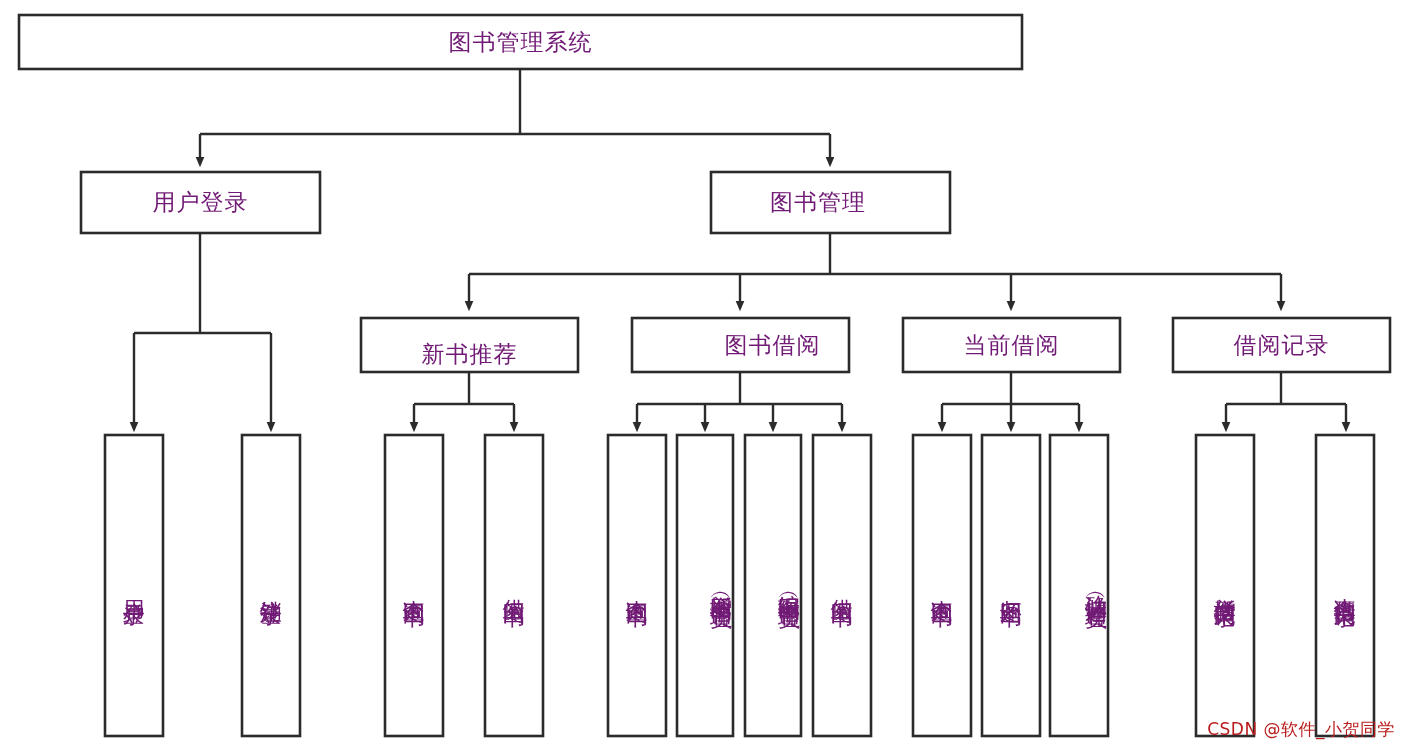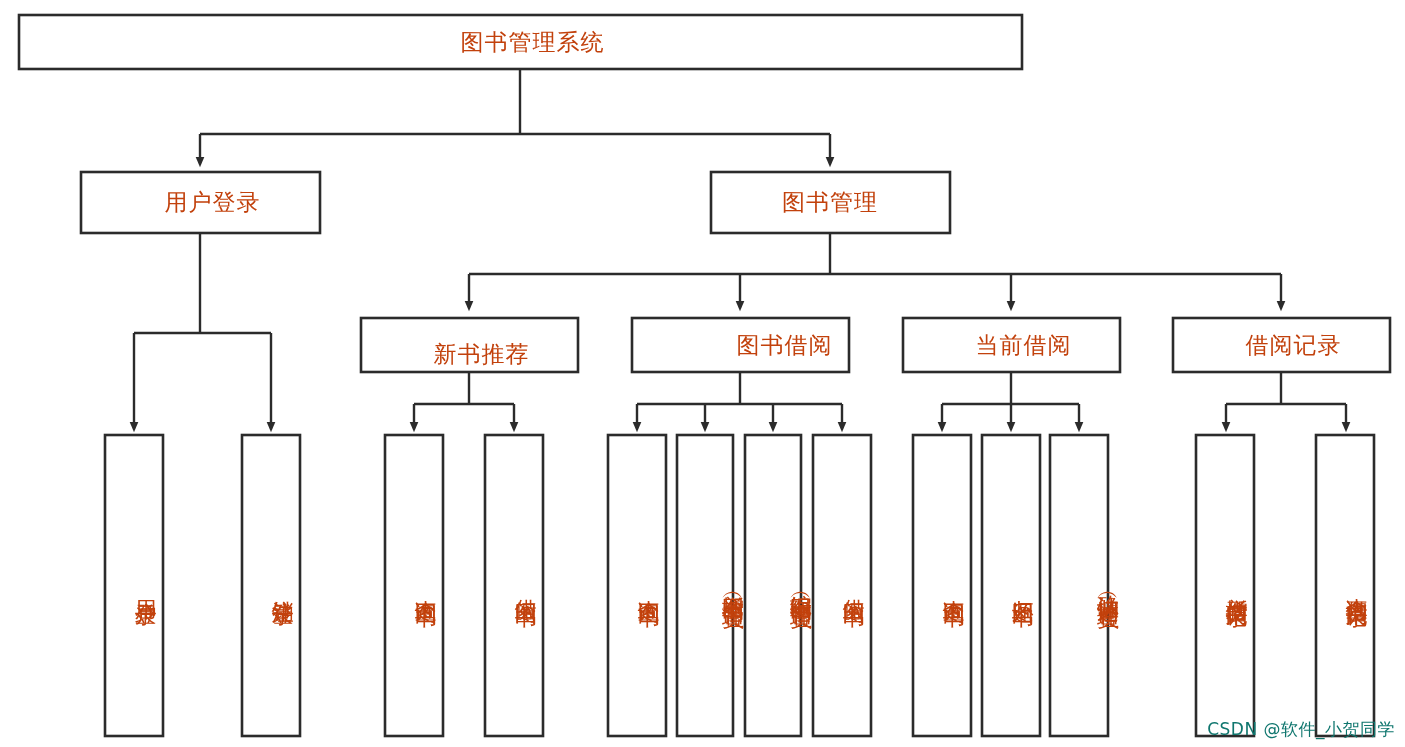--- a/index.html
+++ b/index.html
@@ -36,41 +36,40 @@
   .arrow-head {
     fill: #2b2b2b;
     stroke: none;
   }
   .watermark {
     position: absolute;
     right: 10px;
     bottom: 6px;
     font-family: "DejaVu Sans", "Liberation Sans", sans-serif;
     font-size: 17px;
-    color: #0f766e;
+    color: #b91c1c;
     letter-spacing: 0.5px;
     white-space: nowrap;
     pointer-events: none;
   }
   
   .vlabel {
     position: absolute;
     writing-mode: vertical-rl;
     text-orientation: upright;
     font-family: "DejaVu Sans", "Liberation Sans", sans-serif;
     font-size: 22px;
-    color: #c2410c;
+    color: #701a75;
     line-height: 1.06;
     letter-spacing: 2px;
     display: flex;
     align-items: center;
     justify-content: center;
     text-align: center;
     pointer-events: none;
-    padding-left: 12px;
   }
 </style>
 </head>
 <body>
 
 <div id="diagram-root">
 
   <svg id="flowchart" viewBox="0 0 1405 747">
     <defs>
       <marker id="arrow" markerWidth="11" markerHeight="11" refX="5.2" refY="5" orient="auto" markerUnits="userSpaceOnUse">

